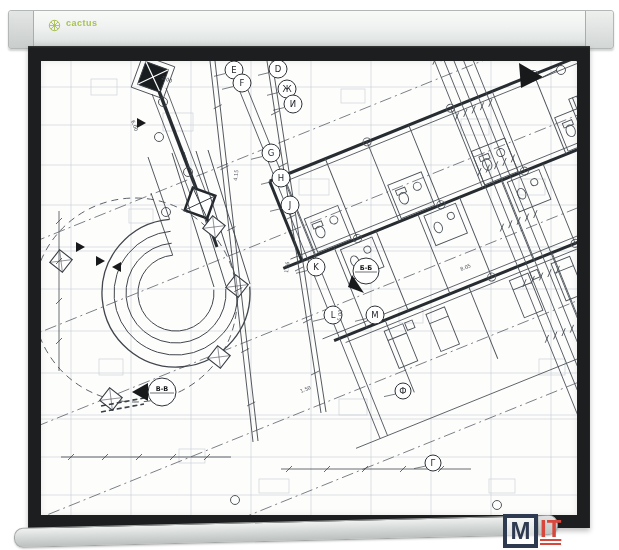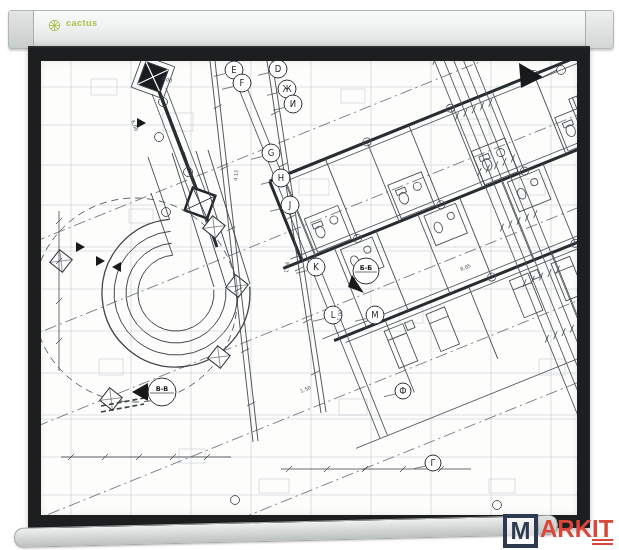--- a/index.html
+++ b/index.html
@@ -477,17 +477,16 @@
 
   <div class="bar">
     <div class="capR"></div>
   </div>
 
   <div class="mark">
     <div class="mbox">
       <span>M</span>
     </div>
     <div class="rest">
-      <span class="ark">ARK</span>
       <span class="it">IT</span>
     </div>
   </div>
 </div>
 
 </body></html>

